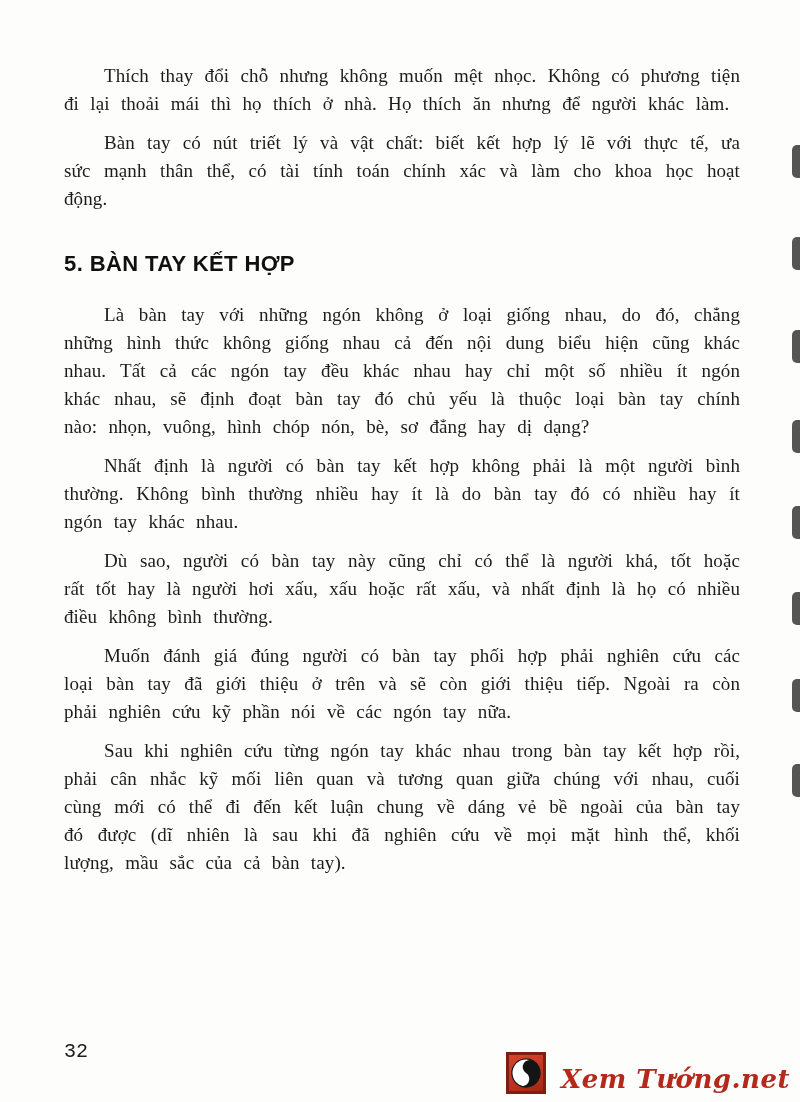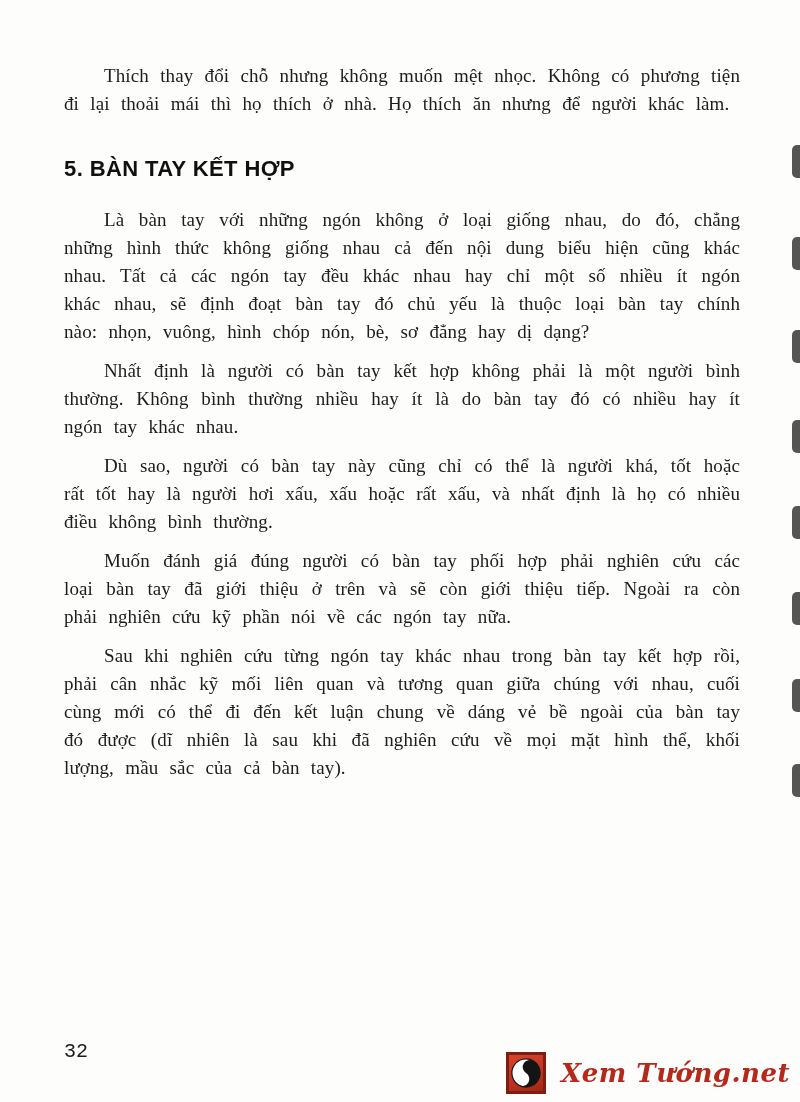--- a/index.html
+++ b/index.html
@@ -49,21 +49,21 @@
     font-size: 20px;
     color: #1c1c1c;
     font-family: Liberation Mono, monospace;
   }
 
   .watermark {
     position: absolute;
     right: 10px;
     bottom: 8px;
     display: flex;
-    align-items: center;
+    align-items: flex-end;
     gap: 15px;
   }
 
   .wm-logo {
     width: 40px;
     height: 42px;
     box-sizing: border-box;
     background: linear-gradient(160deg, #d8442b 0%, #b92f1d 70%, #a02616 100%);
     border: 3px solid #7e1d12;
     display: flex;
@@ -93,20 +93,21 @@
     opacity: 0.88;
   }
 </style>
 </head>
 <body>
 
 <div class="page">
 
   <main class="text-block">
     <p class="body-text">Thích thay đổi chỗ nhưng không muốn mệt nhọc. Không có phương tiện đi lại thoải mái thì họ thích ở nhà. Họ thích ăn nhưng để người khác làm.</p>
+    <p class="body-text">Bàn tay có nút triết lý và vật chất: biết kết hợp lý lẽ với thực tế, ưa sức mạnh thân thể, có tài tính toán chính xác và làm cho khoa học hoạt động.</p>
 
     <h2 class="section-heading">5. BÀN TAY KẾT HỢP</h2>
 
     <p class="body-text">Là bàn tay với những ngón không ở loại giống nhau, do đó, chẳng những hình thức không giống nhau cả đến nội dung biểu hiện cũng khác nhau. Tất cả các ngón tay đều khác nhau hay chỉ một số nhiều ít ngón khác nhau, sẽ định đoạt bàn tay đó chủ yếu là thuộc loại bàn tay chính nào: nhọn, vuông, hình chóp nón, bè, sơ đẳng hay dị dạng?</p>
     <p class="body-text">Nhất định là người có bàn tay kết hợp không phải là một người bình thường. Không bình thường nhiều hay ít là do bàn tay đó có nhiều hay ít ngón tay khác nhau.</p>
     <p class="body-text">Dù sao, người có bàn tay này cũng chỉ có thể là người khá, tốt hoặc rất tốt hay là người hơi xấu, xấu hoặc rất xấu, và nhất định là họ có nhiều điều không bình thường.</p>
     <p class="body-text">Muốn đánh giá đúng người có bàn tay phối hợp phải nghiên cứu các loại bàn tay đã giới thiệu ở trên và sẽ còn giới thiệu tiếp. Ngoài ra còn phải nghiên cứu kỹ phần nói về các ngón tay nữa.</p>
     <p class="body-text">Sau khi nghiên cứu từng ngón tay khác nhau trong bàn tay kết hợp rồi, phải cân nhắc kỹ mối liên quan và tương quan giữa chúng với nhau, cuối cùng mới có thể đi đến kết luận chung về dáng vẻ bề ngoài của bàn tay đó được (dĩ nhiên là sau khi đã nghiên cứu về mọi mặt hình thể, khối lượng, mầu sắc của cả bàn tay).</p>
   </main>
 

